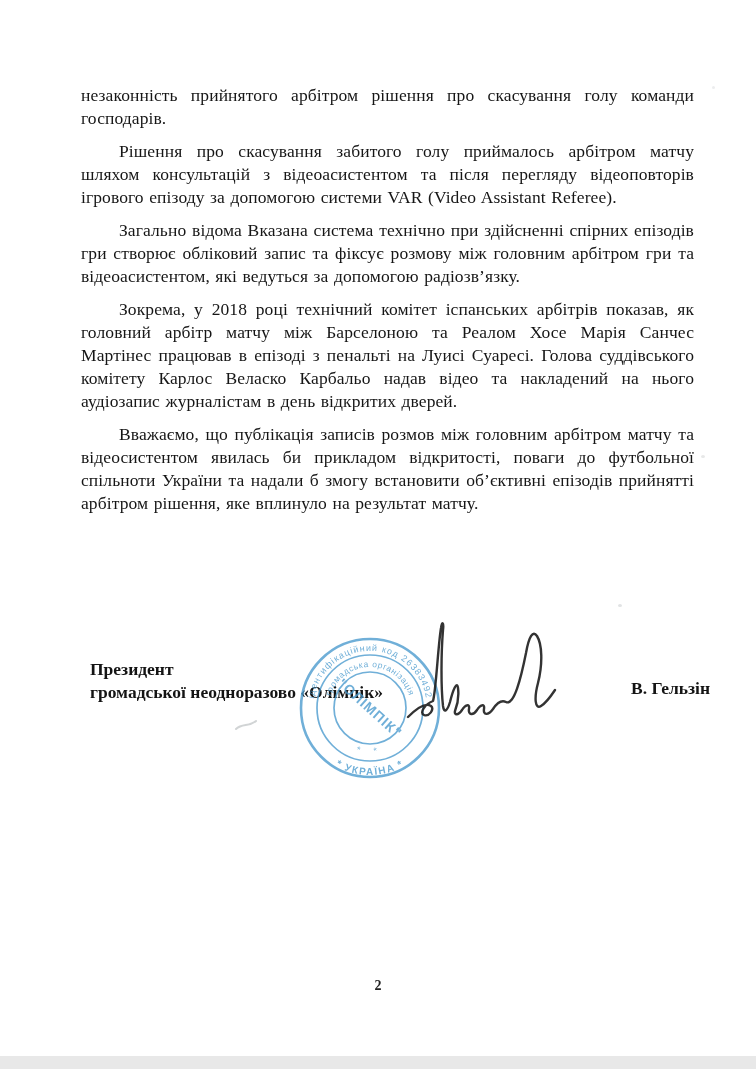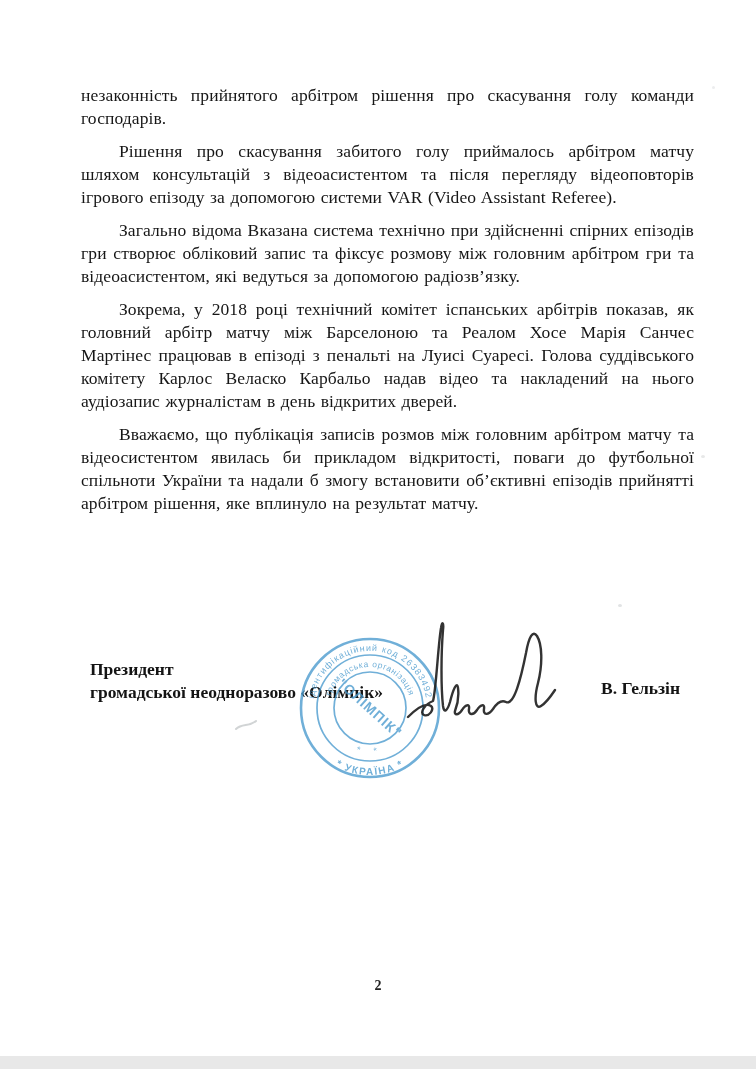--- a/index.html
+++ b/index.html
@@ -31,21 +31,21 @@
     top: 658px;
     font-size: 17.5px;
     line-height: 23px;
     font-weight: 700;
     color: #141414;
     white-space: nowrap;
     margin-left: 9px;
   }
   .signoff-name {
     position: absolute;
-    left: 601px;
+    left: 631px;
     top: 678px;
     font-size: 17.5px;
     font-weight: 700;
     color: #141414;
     white-space: nowrap;
   }
   .stamp-svg { position: absolute; left: 295px; top: 633px; }
   .stamp-svg text {
     font-family: "Liberation Sans", sans-serif;
     fill: #4d9ccf;

